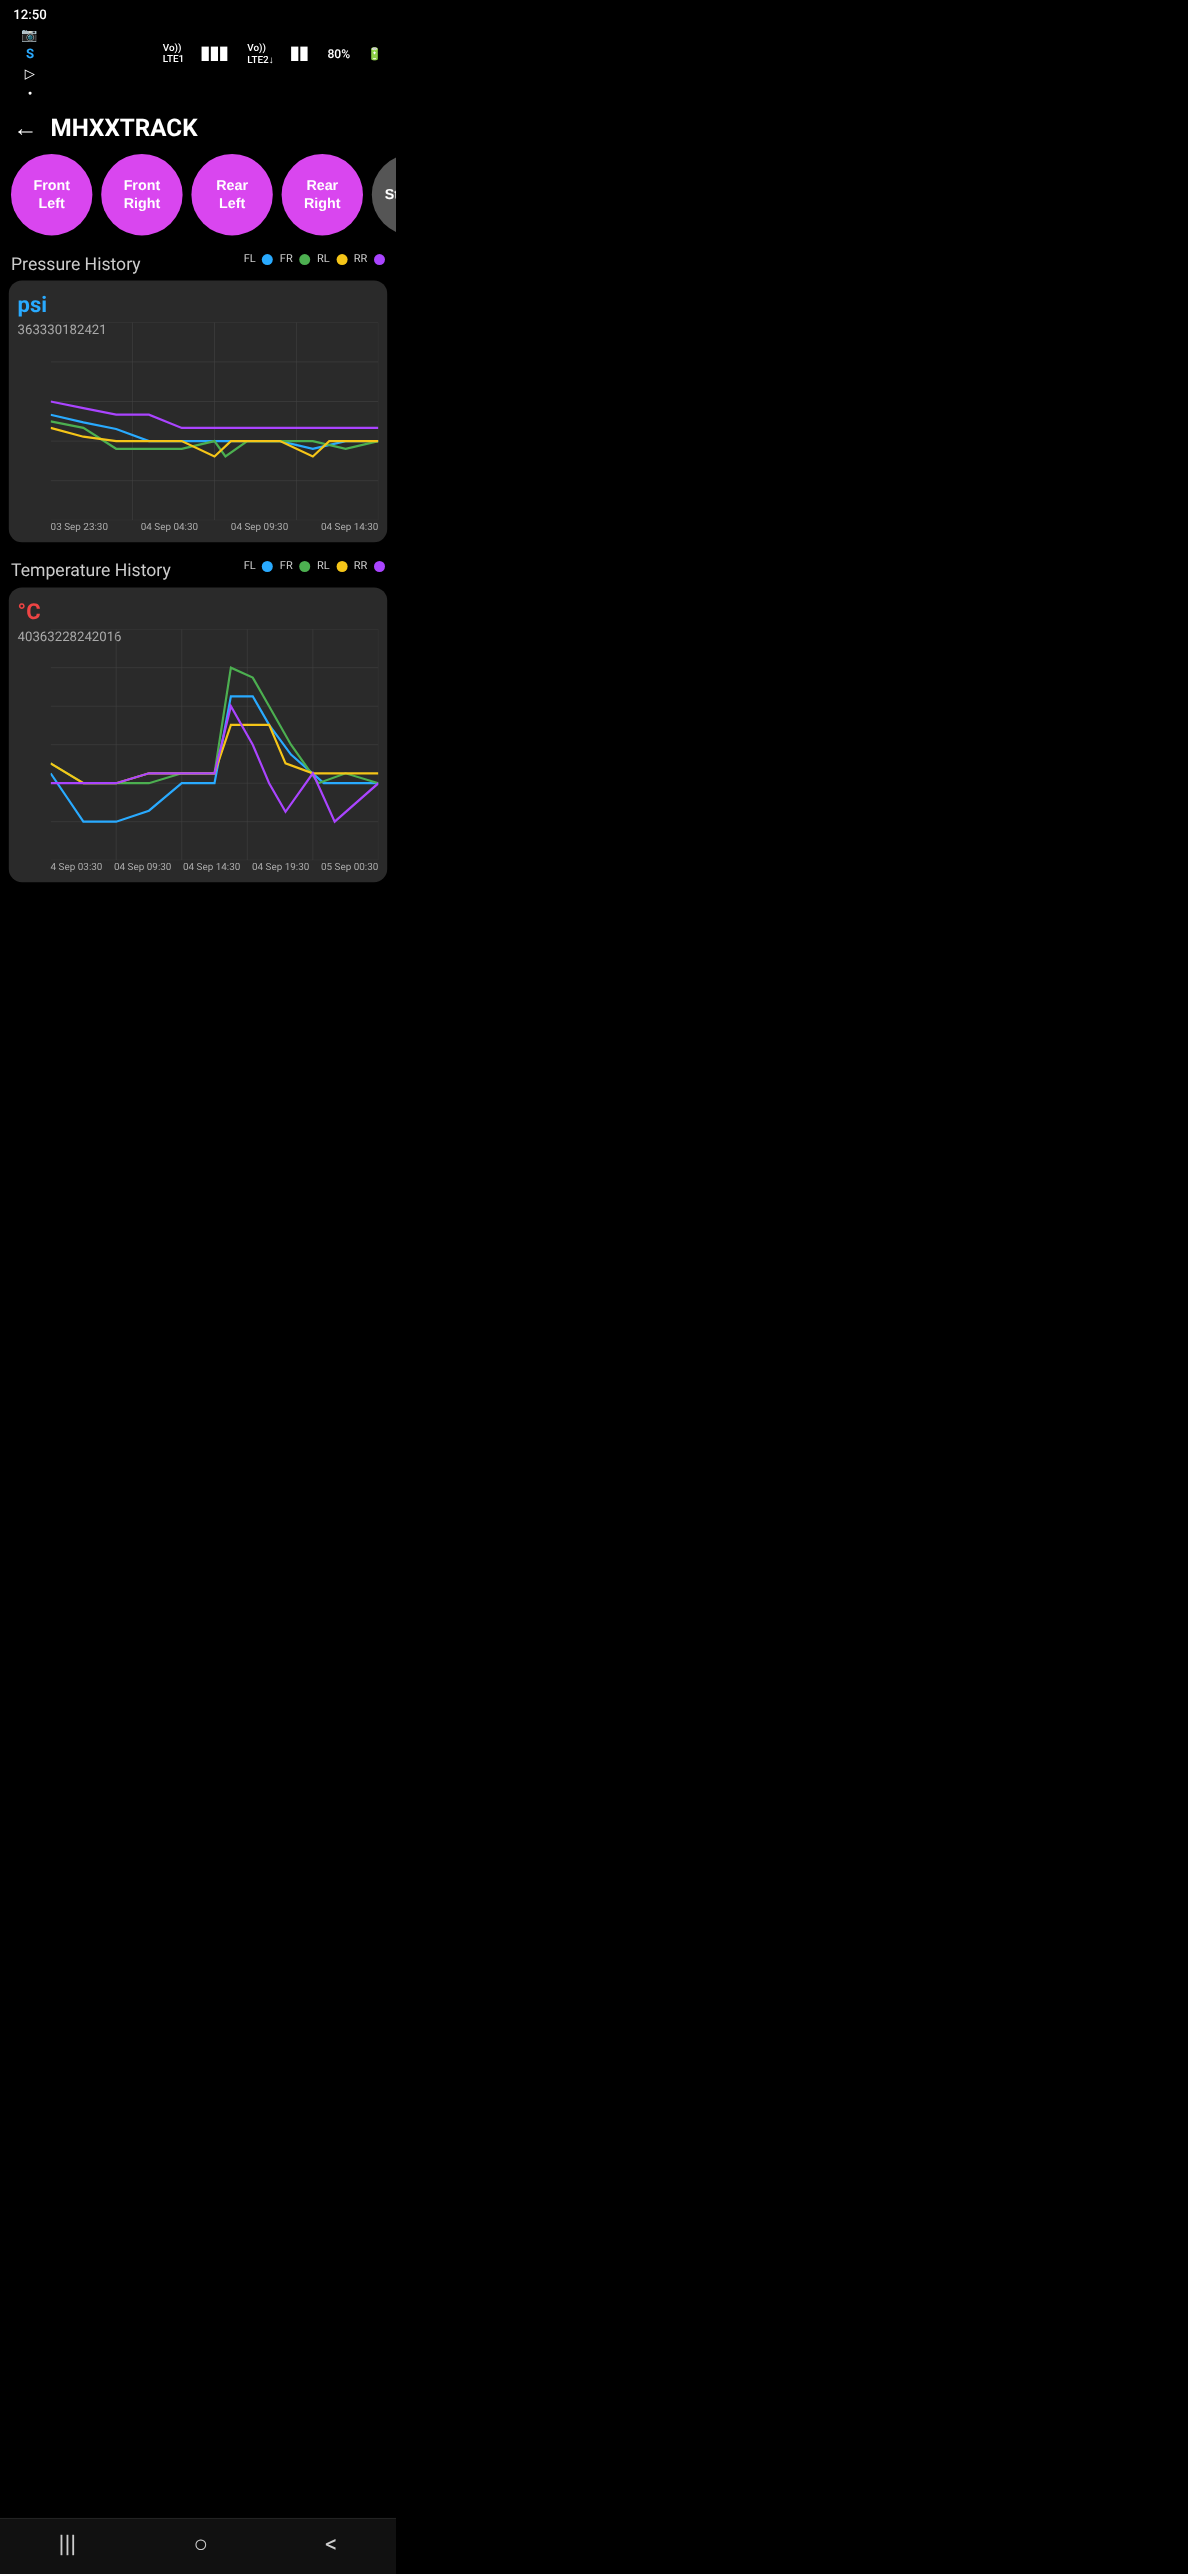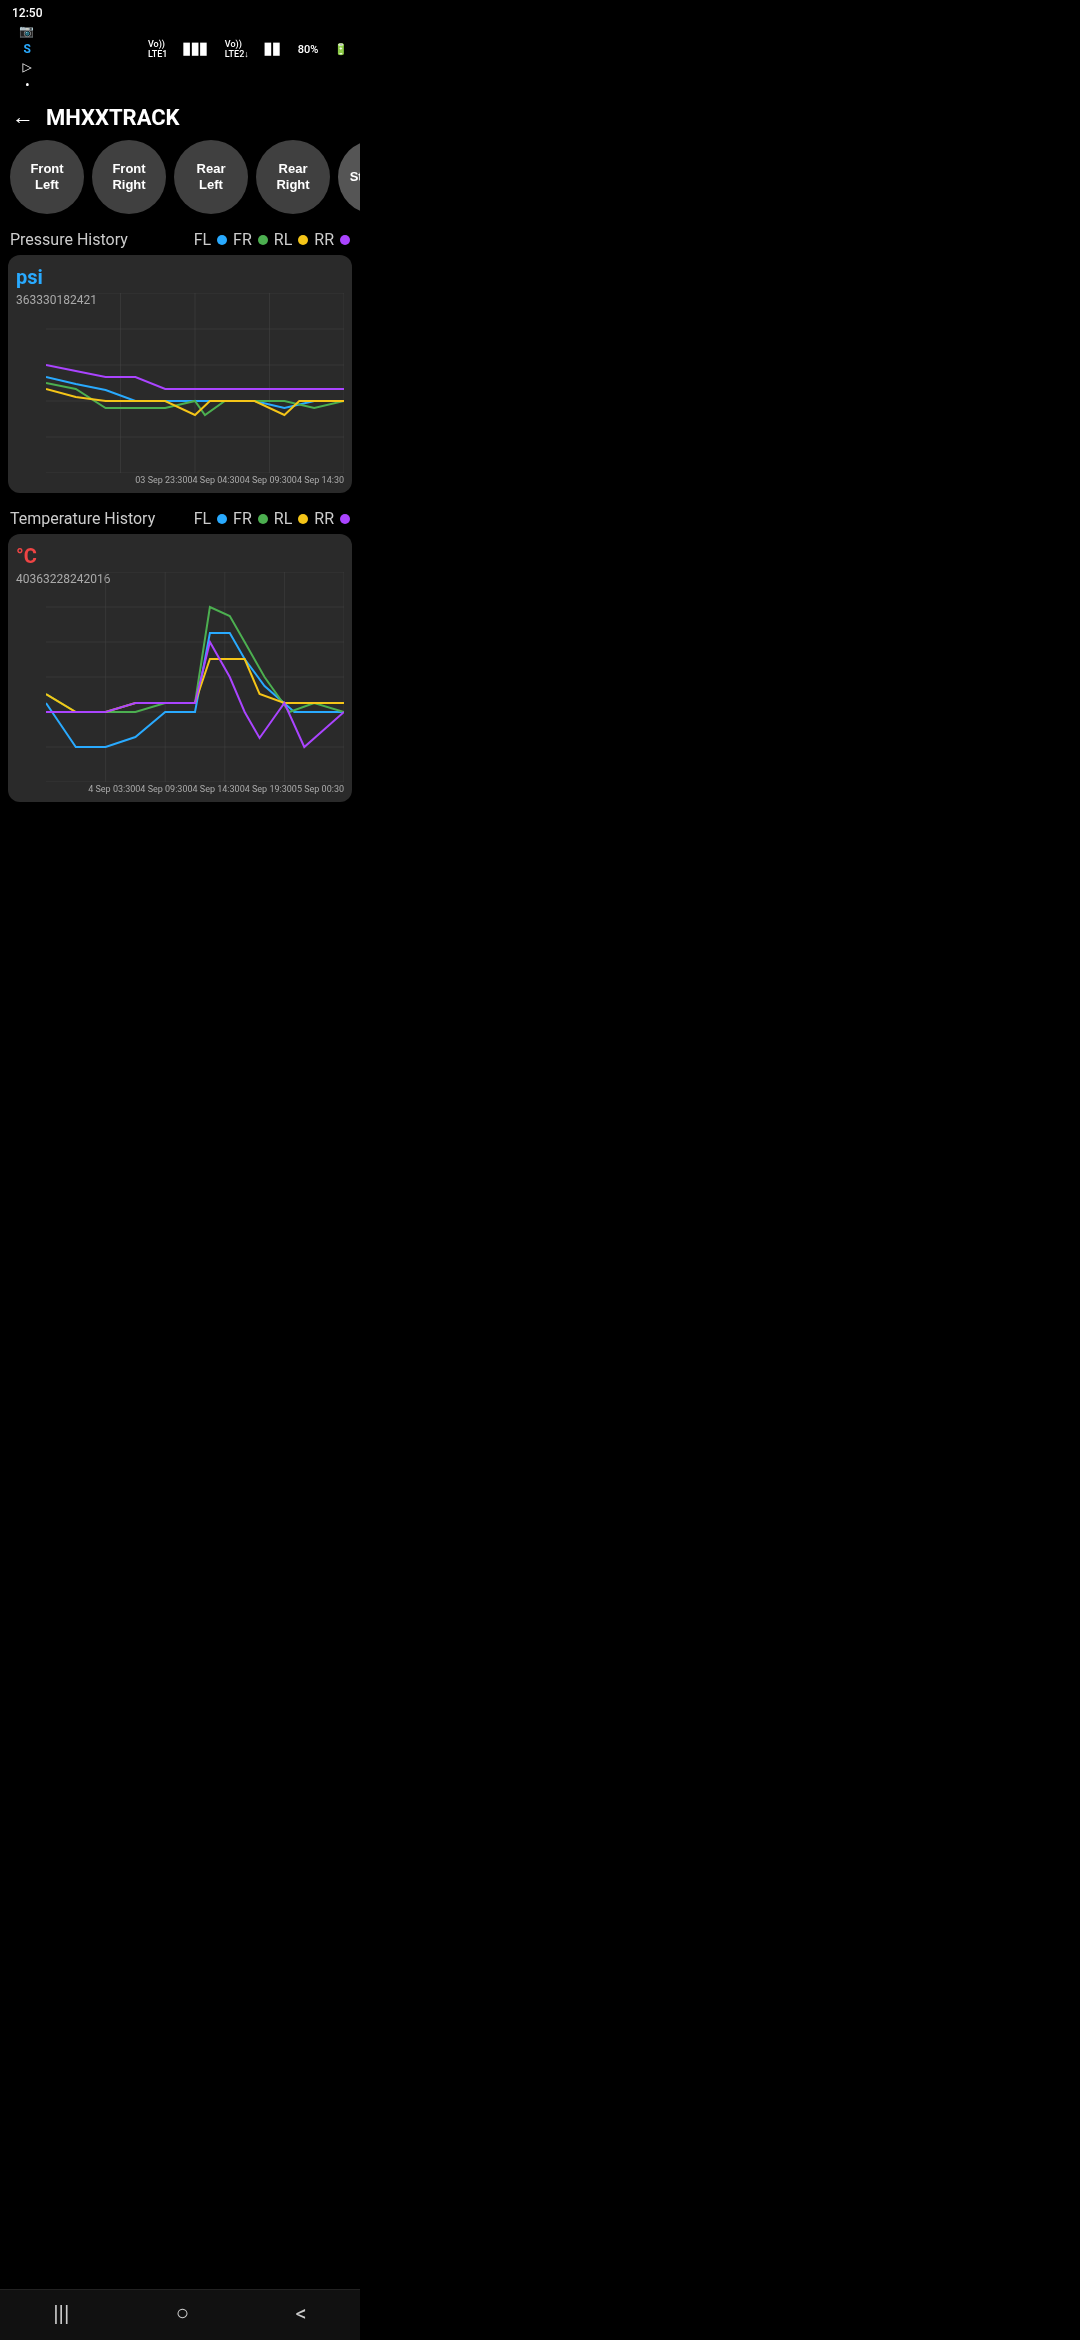--- a/index.html
+++ b/index.html
@@ -50,21 +50,21 @@
       gap: 8px;
       padding: 0 10px 12px;
       justify-content: flex-start;
       align-items: center;
       flex-wrap: nowrap;
     }
     .tire-btn {
       width: 74px;
       height: 74px;
       border-radius: 50%;
-      background: #404040;
+      background: #d946ef;
       color: #fff;
       font-size: 13px;
       font-weight: bold;
       text-align: center;
       display: flex;
       align-items: center;
       justify-content: center;
       cursor: pointer;
       border: none;
       line-height: 1.2;
@@ -82,21 +82,21 @@
       padding: 4px 10px 6px;
     }
     .section-title {
       font-size: 16px;
       color: #ccc;
     }
     .legend {
       display: flex;
       align-items: center;
       gap: 6px;
-      font-size: 16px;
+      font-size: 10px;
       color: #ccc;
     }
     .legend-dot {
       width: 10px;
       height: 10px;
       border-radius: 50%;
       display: inline-block;
     }
 
     
@@ -140,21 +140,21 @@
     }
 
     svg.chart {
       width: 100%;
       display: block;
     }
 
     .x-labels {
       margin-left: 30px;
       display: flex;
-      justify-content: flex-end;
+      justify-content: space-between;
       font-size: 9px;
       color: #aaa;
       padding-top: 2px;
     }
 
     
     .bottom-nav {
       position: fixed;
       bottom: 0;
       left: 0;

